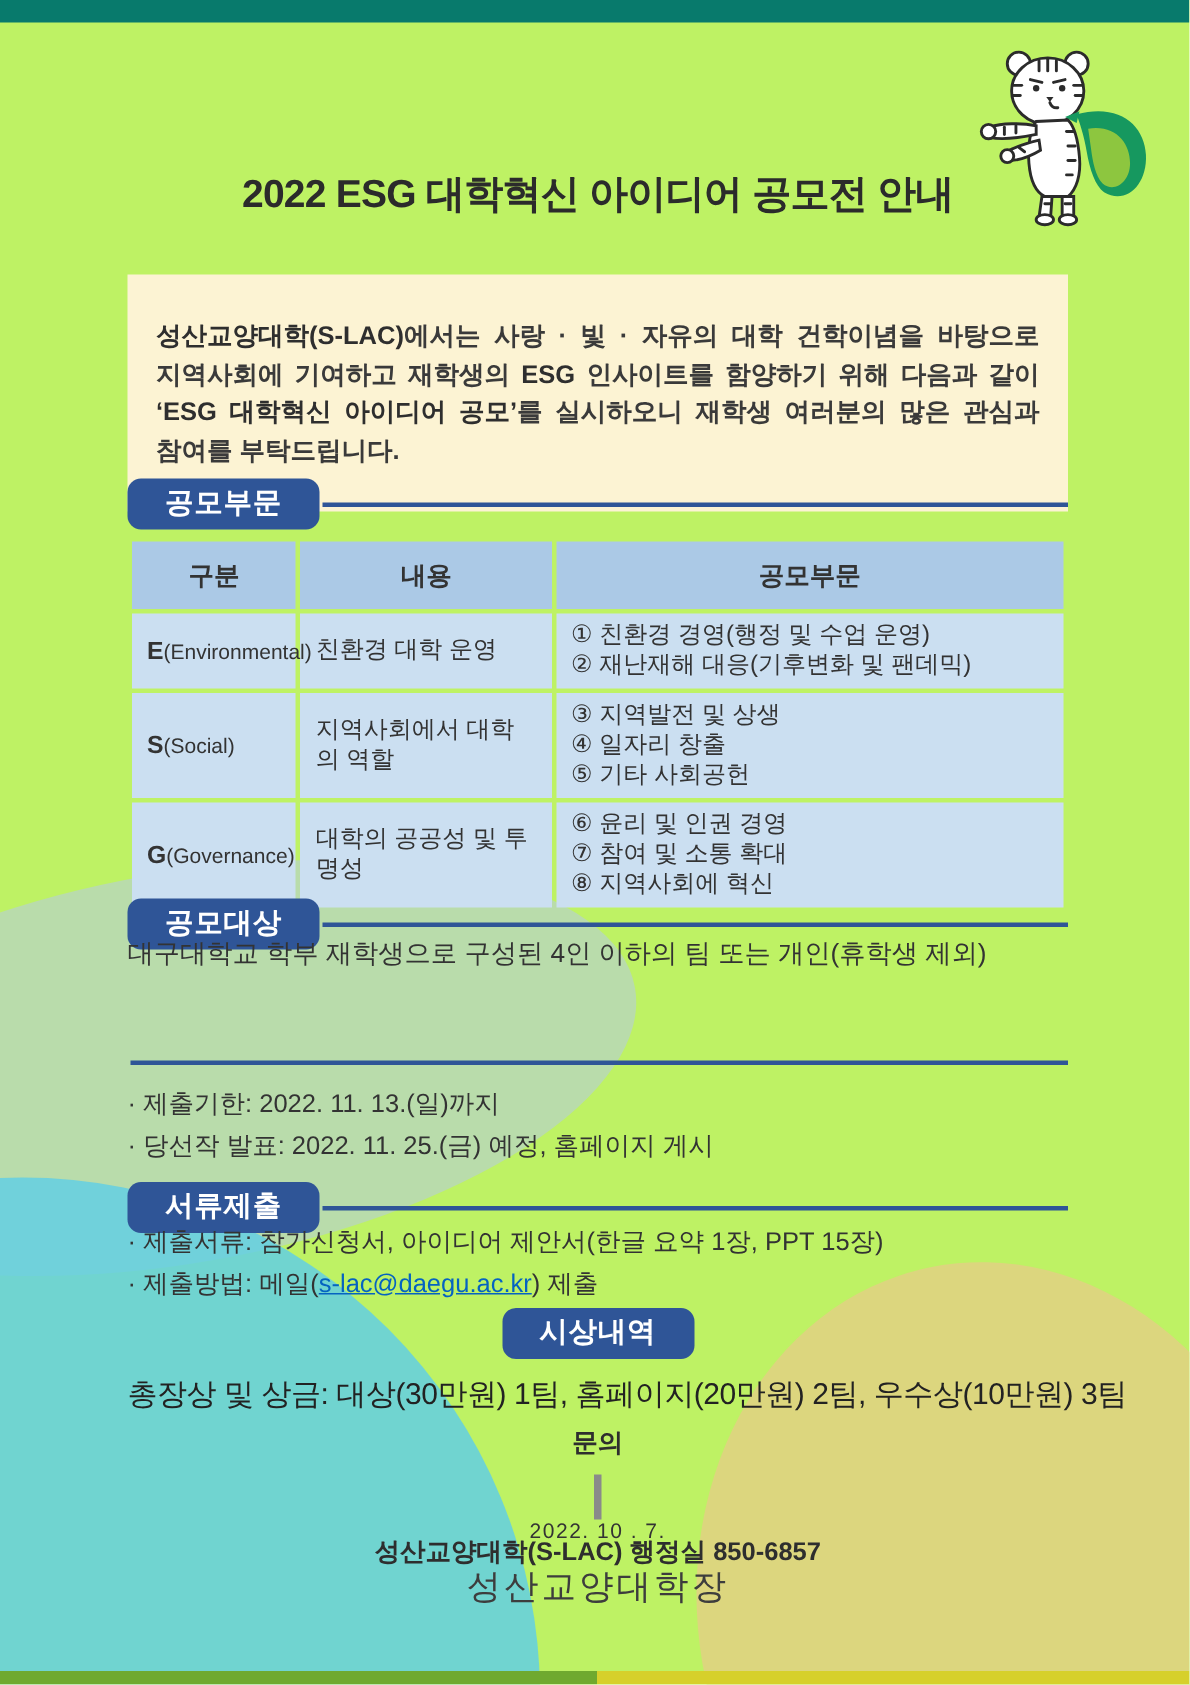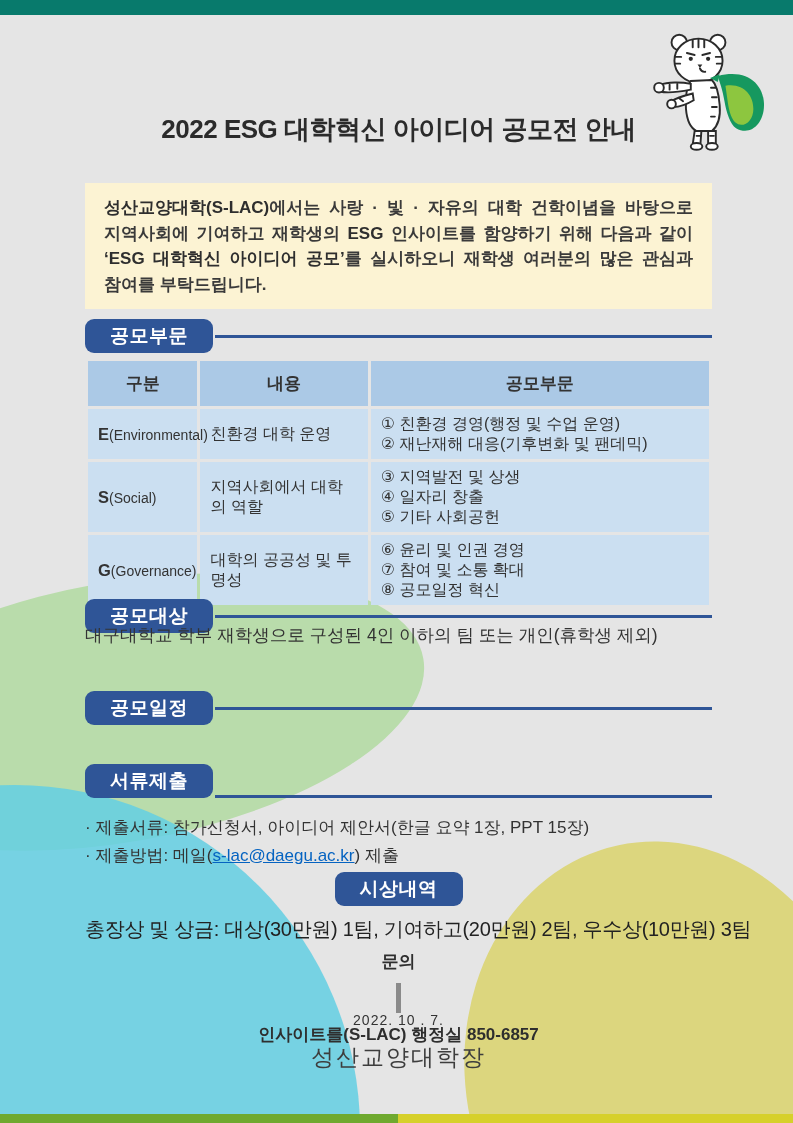--- a/index.html
+++ b/index.html
@@ -1,45 +1,45 @@
 <!DOCTYPE html>
 <html><head>
 <meta charset="utf-8">
 <style>
   html,body{margin:0;padding:0;background:#fff;}
   .page{
     position:relative;width:793px;height:1123px;margin:0 auto;
-    background:#e5e5e5;overflow:hidden;
+    background:#bef264;overflow:hidden;
     font-family:"Liberation Sans","DejaVu Sans",sans-serif;color:#333;
   }
   
   .blobs{position:absolute;inset:0;z-index:0;}
   
   .topbar{position:absolute;top:0;left:0;width:100%;height:15px;background:#087a6c;z-index:3;}
   .footer{position:absolute;bottom:0;left:0;width:100%;height:9px;display:flex;z-index:3;}
   .footer .fg{width:398px;background:#6fa92f;}
   .footer .fy{flex:1;background:#d6d02b;}
   
   .content{position:absolute;left:85px;top:0;width:627px;height:100%;z-index:2;}
   .abs{position:absolute;left:0;right:0;}
   
   .mascot{position:absolute;left:648px;top:28px;width:126px;height:130px;z-index:2;}
   
   .title{top:112px;text-align:center;font-size:26px;font-weight:bold;color:#2b2b2b;letter-spacing:-0.5px;}
   
-  .intro{top:183px;background:#fcf3d3;padding:12px 19px;box-sizing:border-box;}
+  .intro{top:183px;background:#fcf3d3;padding:28px 19px;box-sizing:border-box;}
   .intro p{margin:0;font-size:17px;line-height:25.5px;font-weight:600;color:#3a3a3a;
            text-align:justify;word-break:keep-all;}
   .intro .xb{font-weight:800;color:#2e2e2e;}
   
   .sec{display:flex;align-items:center;height:34px;}
   .badge{height:34px;line-height:34px;padding:0 25px;background:#2f5597;border-radius:9px;
          color:#fff;font-size:19px;font-weight:bold;letter-spacing:0.5px;white-space:nowrap;}
   .rule{flex:1;height:3px;background:#2f5597;margin-left:2px;}
-  .s1{top:319px;} .s2{top:599px;} .s3{top:691px;} .s4{top:764px;align-items:flex-end;} .s5{top:872px;flex-direction:column;}
+  .s1{top:319px;} .s2{top:599px;} .s3{top:691px;} .s4{top:788px;} .s5{top:872px;flex-direction:column;}
   
   .tbl{top:358px;}
   table{width:627px;border-collapse:separate;border-spacing:3px;table-layout:fixed;}
   col.c1{width:17.8%;} col.c2{width:27.2%;} col.c3{width:55%;}
   th{background:#abc9e6;font-size:17px;font-weight:bold;color:#333;height:45px;padding:0;}
   td{background:#cbdff1;font-size:16px;color:#333;vertical-align:middle;padding:5px 10px;line-height:20px;}
   td .ltr{font-weight:bold;font-size:16.5px;}
   td .sfx{font-size:14px;}
   td.items div{white-space:nowrap;}
   
@@ -160,57 +160,60 @@
               <div>④ 일자리 창출</div>
               <div>⑤ 기타 사회공헌</div>
             </td>
           </tr>
           <tr>
             <td><span class="ltr">G</span><span class="sfx">(Governance)</span></td>
             <td>대학의 공공성 및 투명성</td>
             <td class="items">
               <div>⑥ 윤리 및 인권 경영</div>
               <div>⑦ 참여 및 소통 확대</div>
-              <div>⑧ 공모일정 혁신</div>
+              <div>⑧ 지역사회에 혁신</div>
             </td>
           </tr>
         </tbody>
       </table>
     </div>
 
     <div class="abs sec s2">
       <div class="badge">공모대상</div>
       <div class="rule"></div>
     </div>
     <div class="abs line t-target">대구대학교 학부 재학생으로 구성된 4인 이하의 팀 또는 개인(휴학생 제외)</div>
 
     <div class="abs sec s3">
-      <div class="badge">공모일정</div>
-      <div class="rule"></div>
+      <div class="rule"></div>
+    </div>
+    <div class="abs bullets b-sched">
+      <div>· 제출기한: 2022. 11. 13.(일)까지</div>
+      <div>· 당선작 발표: 2022. 11. 25.(금)  예정, 홈페이지 게시</div>
     </div>
 
     <div class="abs sec s4">
       <div class="badge">서류제출</div>
       <div class="rule"></div>
     </div>
     <div class="abs bullets b-docs">
       <div>· 제출서류: 참가신청서, 아이디어 제안서(한글 요약 1장, PPT 15장)</div>
       <div><span>· 제출방법: 메일(</span><a href="#">s-lac@daegu.ac.kr</a><span>)  제출</span></div>
     </div>
 
     <div class="abs sec s5">
       <div class="badge">시상내역</div>
       <div class="rule"></div>
     </div>
-    <div class="abs award">총장상 및 상금: 대상(30만원) 1팀,  기여하고(20만원) 2팀,  우수상(10만원) 3팀</div>
+    <div class="abs award">총장상 및 상금: 대상(30만원) 1팀,  홈페이지(20만원) 2팀,  우수상(10만원) 3팀</div>
 
     <div class="abs contact">
       <span class="lbl">문의</span>
       <span class="bar"></span>
-      <span class="info"><span>인사이트를(S-LAC) 행정실 </span><span class="phone">850-6857</span></span>
+      <span class="info"><span>성산교양대학(S-LAC) 행정실 </span><span class="phone">850-6857</span></span>
     </div>
 
     <div class="abs date">2022. 10 . 7.</div>
     <div class="abs signer">성산교양대학장</div>
   </div>
 
   <div class="footer">
     <div class="fg"></div>
     <div class="fy"></div>
   </div>

